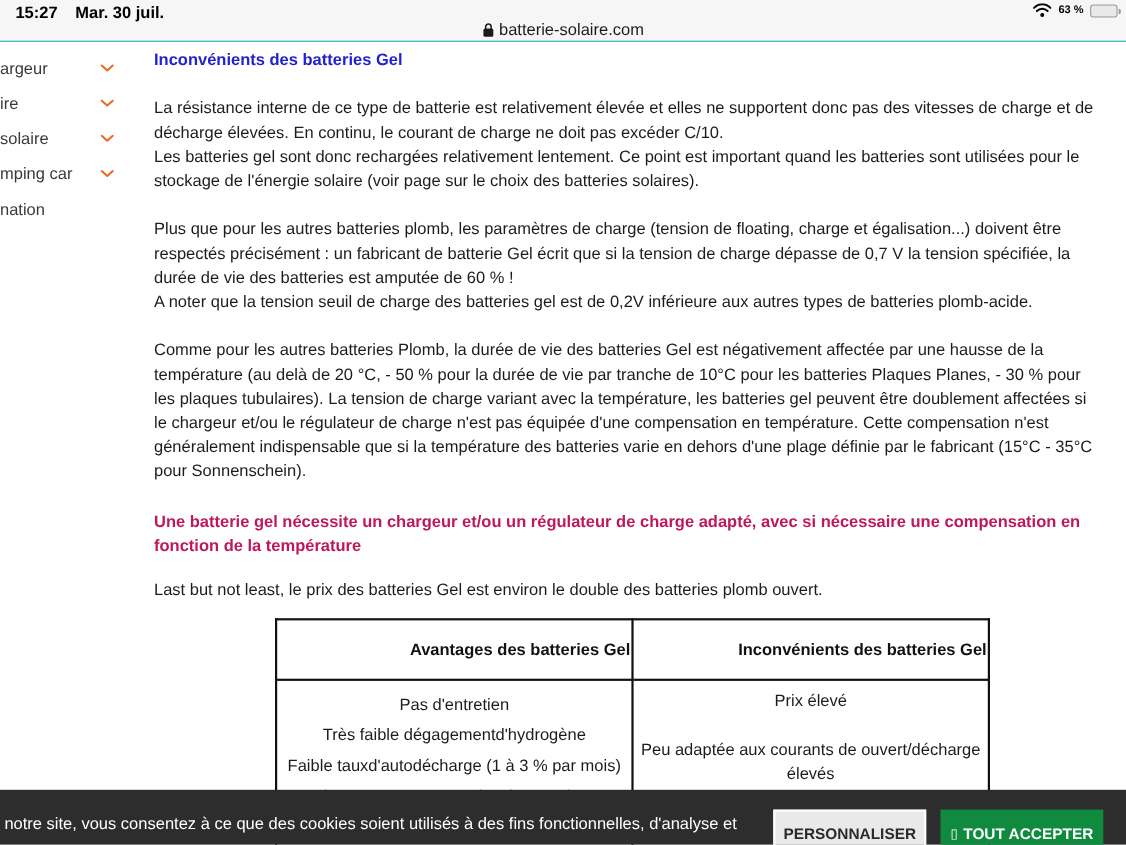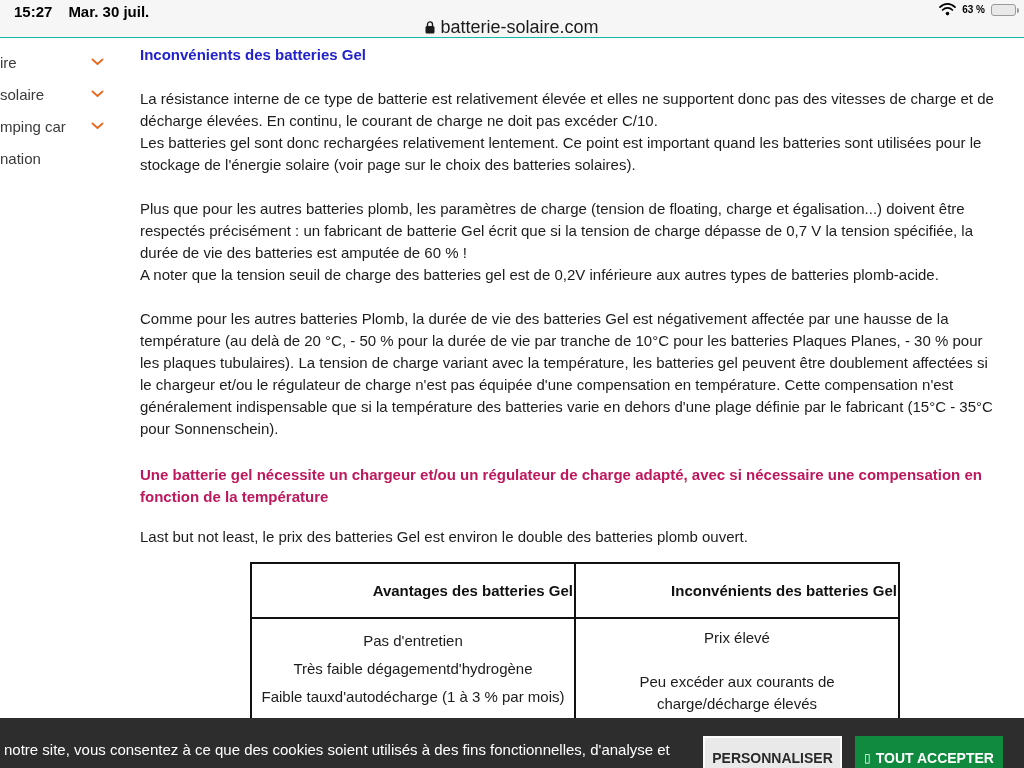--- a/index.html
+++ b/index.html
@@ -27,21 +27,21 @@
     position:relative; padding:1px; background:rgba(0,0,0,0.05);
   }
   .battery-fill { height:100%; background:#000; border-radius:1px; }
   .battery-nub {
     position:absolute; right:-4px; top:3px; width:2.5px; height:5px;
     background:#9a9a9a; border-radius:0 2px 2px 0;
   }
   .urlbar {
     position:absolute; top:17px; left:0; width:1024px; height:20px;
     display:flex; justify-content:center; align-items:center; gap:5px;
-    font-size:18px; color:#1b1b1b;
+    font-size:15px; color:#1b1b1b;
   }
 
   
   .sidebar { position:absolute; left:0; top:46px; width:112px; z-index:1; }
   .side-item {
     height:32px; display:flex; align-items:center; justify-content:space-between;
     padding-right:8px; font-size:15px; color:#3a3a3a; cursor:pointer;
   }
   .side-item .lbl { white-space:nowrap; }
 
@@ -122,20 +122,28 @@
       <svg width="10" height="13" viewBox="0 0 10 13">
         <rect x="0.5" y="5" width="9" height="7.5" rx="1.5" fill="#1b1b1b"></rect>
         <path d="M2.5 5.5 V3.4 C2.5 2 3.6 0.9 5 0.9 C6.4 0.9 7.5 2 7.5 3.4 V5.5" fill="none" stroke="#1b1b1b" stroke-width="1.4"></path>
       </svg>
     </span>
     <span>batterie-solaire.com</span>
   </div>
 </div>
 
 <nav class="sidebar">
+  <div class="side-item">
+    <span class="lbl">argeur</span>
+    <span class="icon">
+      <svg width="13" height="8" viewBox="0 0 13 8">
+          <path d="M1.5 1.5 L6.5 6 L11.5 1.5" fill="none" stroke="#e66a1f" stroke-width="1.8" stroke-linecap="round" stroke-linejoin="round"></path>
+        </svg>
+    </span>
+  </div>
   <div class="side-item">
     <span class="lbl">ire</span>
     <span class="icon">
       <svg width="13" height="8" viewBox="0 0 13 8">
           <path d="M1.5 1.5 L6.5 6 L11.5 1.5" fill="none" stroke="#e66a1f" stroke-width="1.8" stroke-linecap="round" stroke-linejoin="round"></path>
         </svg>
     </span>
   </div>
   <div class="side-item">
     <span class="lbl">solaire</span>
@@ -179,21 +187,21 @@
       <tr>
         <td>
           <div class="adv-line">Pas d'entretien</div>
           <div class="adv-line">Très faible dégagementd'hydrogène</div>
           <div class="adv-line">Faible tauxd'autodécharge (1 à 3 % par mois)</div>
           <div class="adv-line">Durée de vie en cyclage élevée (500 à 1600</div>
         </td>
         <td class="dis-cell">
           <div class="dis-line">Prix élevé</div>
           <div class="dis-gap"></div>
-          <div class="dis-line">Peu excéder aux courants de charge/décharge élevés</div>
+          <div class="dis-line">Peu adaptée aux courants de ouvert/décharge élevés</div>
         </td>
       </tr>
     </tbody>
   </table>
 </main>
 
 <div class="cookie-bar">
   <div class="cookie-text">notre site, vous consentez à ce que des cookies soient utilisés à des fins fonctionnelles, d'analyse et</div>
   <button class="btn-personalize">
     <span>PERSONNALISER</span>

